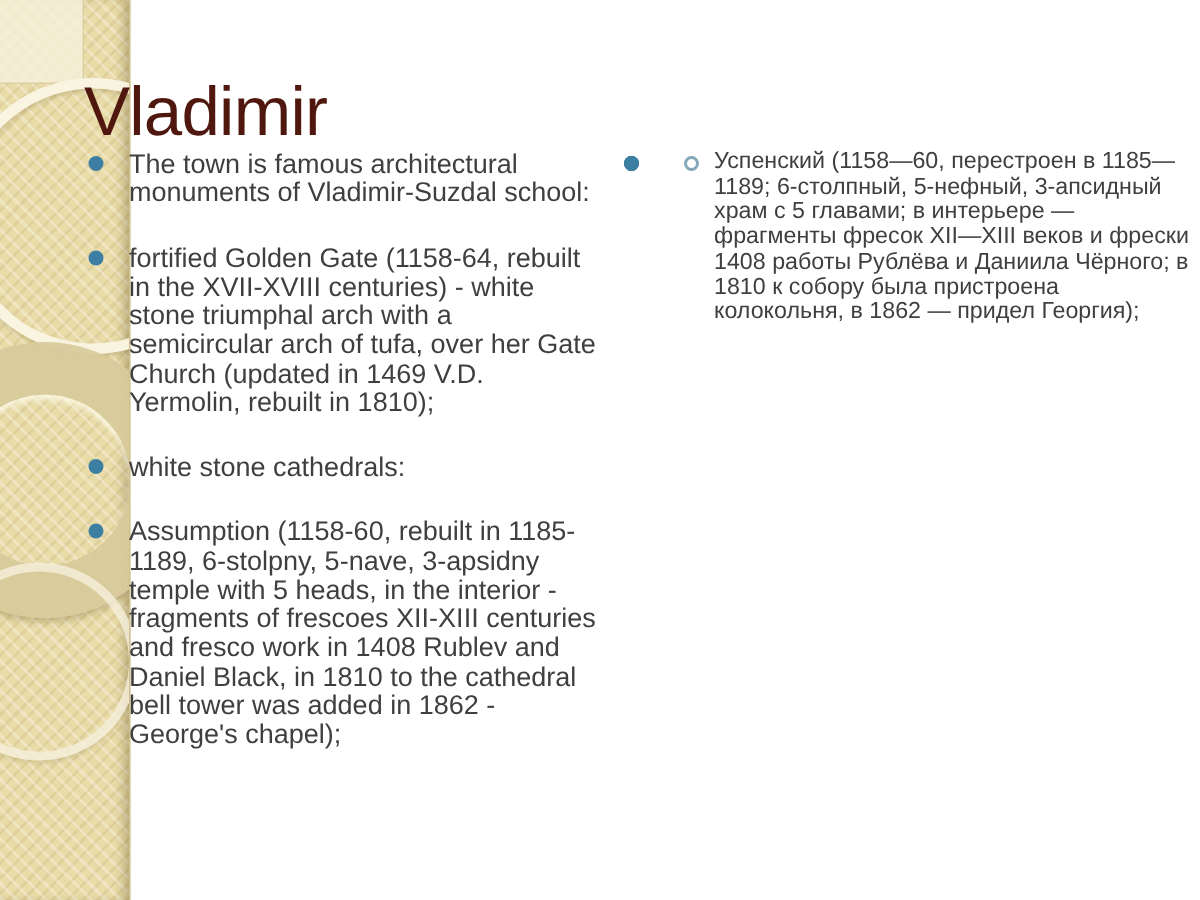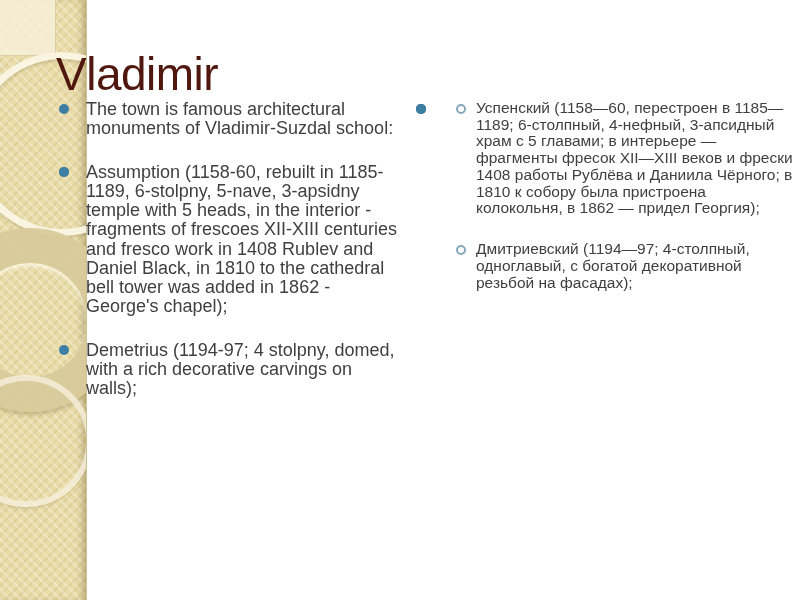--- a/index.html
+++ b/index.html
@@ -74,42 +74,39 @@
 
 <h1 class="slide-title">Vladimir</h1>
 
 <div class="col col-left">
   <div class="item item-l1">
     <span class="dot"></span>
     <span>The town is famous architectural monuments of Vladimir-Suzdal school:</span>
   </div>
   <div class="item item-l1">
     <span class="dot"></span>
+    <span>fortified Golden Gate (1158-64, rebuilt in the XVII-XVIII centuries) - white stone triumphal arch with a semicircular arch of tufa, over her Gate Church (updated in 1469 V.D. Yermolin, rebuilt in 1810);</span>
+  </div>
+  <div class="item item-l1">
+    <span class="dot"></span>
+    <span>white stone cathedrals:</span>
   </div>
   <div class="item item-l1">
     <span class="dot"></span>
     <span>Assumption (1158-60, rebuilt in 1185-1189, 6-stolpny, 5-nave, 3-apsidny temple with 5 heads, in the interior - fragments of frescoes XII-XIII centuries and fresco work in 1408 Rublev and Daniel Black, in 1810 to the cathedral bell tower was added in 1862 - George's chapel);</span>
-  </div>
-  <div class="item item-l1">
-    <span class="dot"></span>
-    <span>Demetrius (1194-97; 4 stolpny, domed, with a rich decorative carvings on walls);</span>
   </div>
 </div>
 
 <div class="col col-right">
   <div class="item item-l1">
     <span class="dot"></span>
   </div>
   <div class="item item-l1">
     <span class="dot"></span>
   </div>
   <div class="item item-l1">
     <span class="dot"></span>
   </div>
   <div class="item item-l2">
     <span class="circle"></span>
-    <span>Успенский (1158—60, перестроен в 1185—1189; 6-столпный, 4-нефный, 3-апсидный храм с 5 главами; в интерьере — фрагменты фресок XII—XIII веков и фрески 1408 работы Рублёва и Даниила Чёрного; в 1810 к собору была пристроена колокольня, в 1862 — придел Георгия);</span>
-  </div>
-  <div class="item item-l2">
-    <span class="circle"></span>
-    <span>Дмитриевский (1194—97; 4-столпный, одноглавый, с богатой декоративной резьбой на фасадах);</span>
+    <span>Успенский (1158—60, перестроен в 1185—1189; 6-столпный, 5-нефный, 3-апсидный храм с 5 главами; в интерьере — фрагменты фресок XII—XIII веков и фрески 1408 работы Рублёва и Даниила Чёрного; в 1810 к собору была пристроена колокольня, в 1862 — придел Георгия);</span>
   </div>
 </div>
 
 </body></html>

